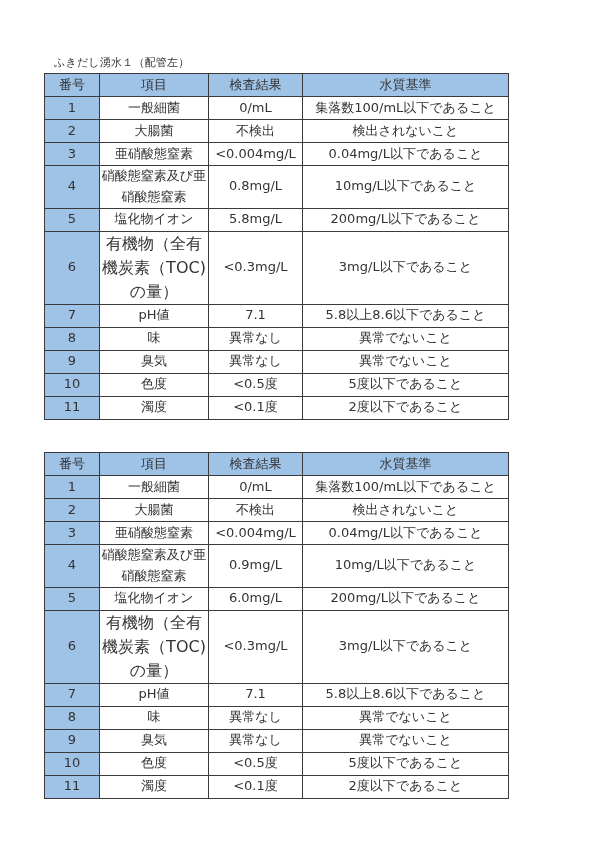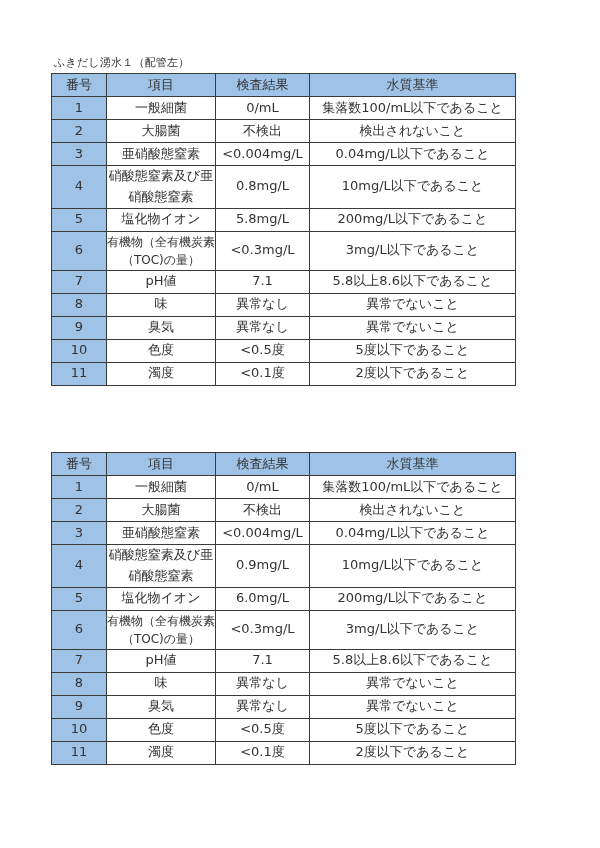--- a/index.html
+++ b/index.html
@@ -1,26 +1,26 @@
 <!DOCTYPE html>
 <html><head>
 <meta charset="utf-8">
 <style>
   html, body { margin: 0; padding: 0; background: #ffffff; }
   body { width: 600px; height: 848px; position: relative; overflow: hidden;
          font-family: "DejaVu Sans", "Liberation Sans", sans-serif; color: #333; }
   .caption { position: absolute; left: 54px; font-size: 11px; color: #333; letter-spacing: 0.2px; }
-  table { position: absolute; left: 51px; width: 464px; border-collapse: collapse; table-layout: fixed; border-radius: 16px; }
+  table { position: absolute; left: 44px; width: 464px; border-collapse: collapse; table-layout: fixed; border-radius: 16px; }
   td, th { border: 1px solid #3a3a3a; text-align: center; vertical-align: middle; padding: 0;
            font-size: 13px; font-weight: normal; color: #333; line-height: 1.15; }
   th { background: #9fc2e7; height: 22px; }
   td.num { background: #9fc2e7; }
   tr.r td { height: 22px; }
   tr.t td { height: 38px; }
-  td.small { font-size: 12px; line-height: 1.5; }
+  td.small { font-size: 16px; line-height: 1.5; }
   td.wrap { line-height: 1.6; }
   table { border: 1.5px solid #2a2a2a; }
 </style>
 </head>
 <body>
 
 <div class="caption" style="top:55px;">ふきだし湧水１（配管左）</div>
 <table style="top:73px;">
   <colgroup>
       <col style="width:55px">

